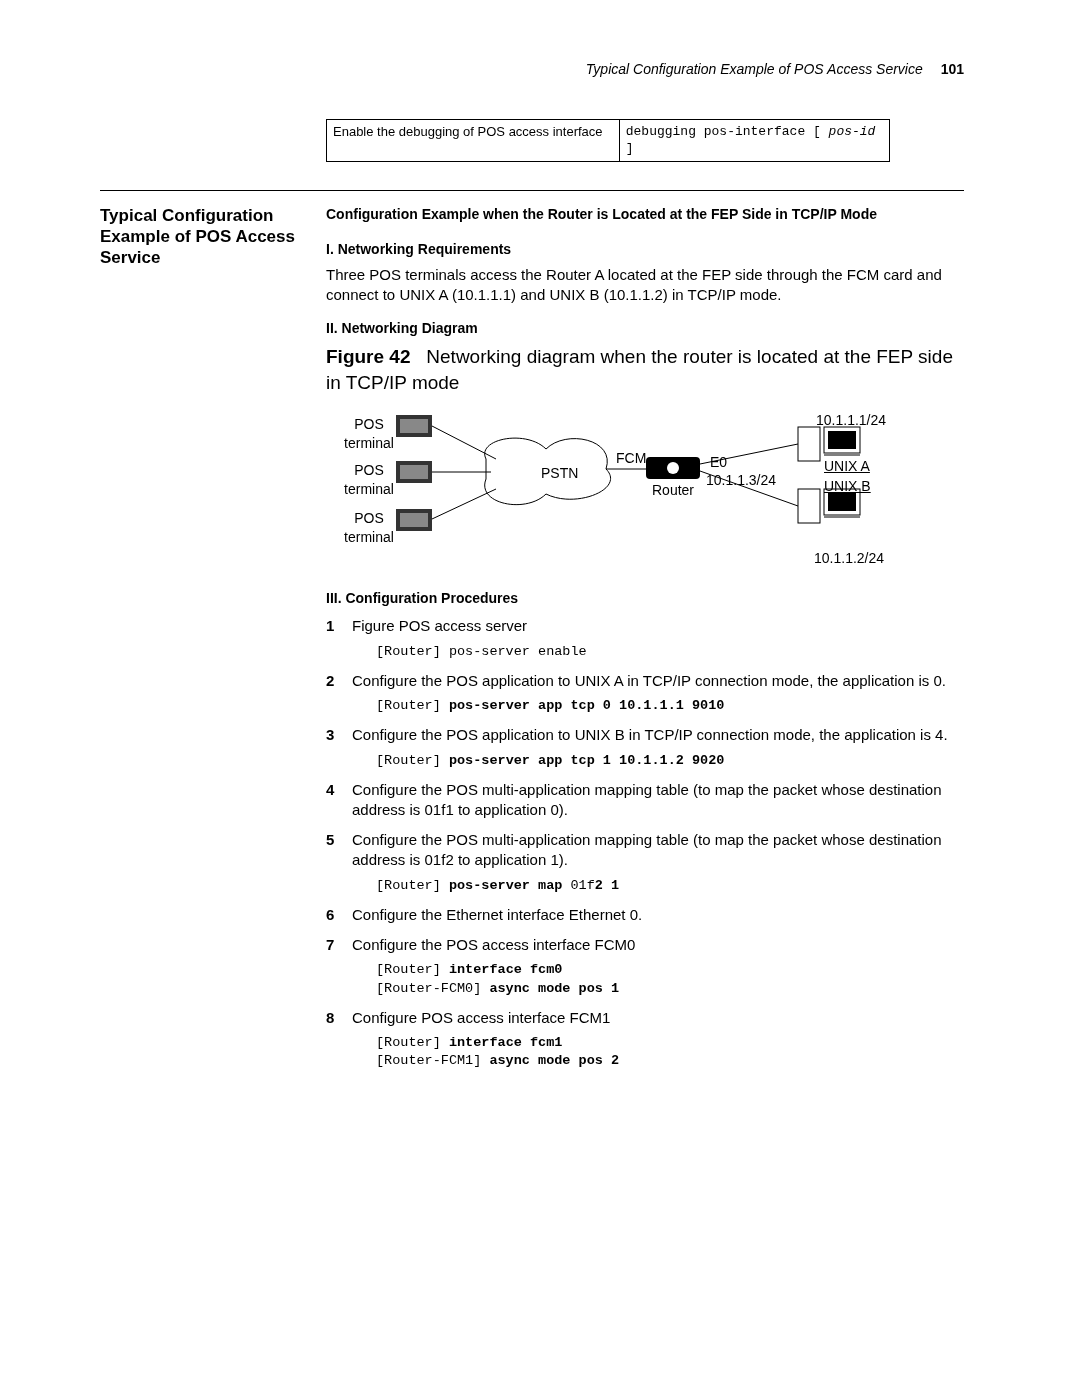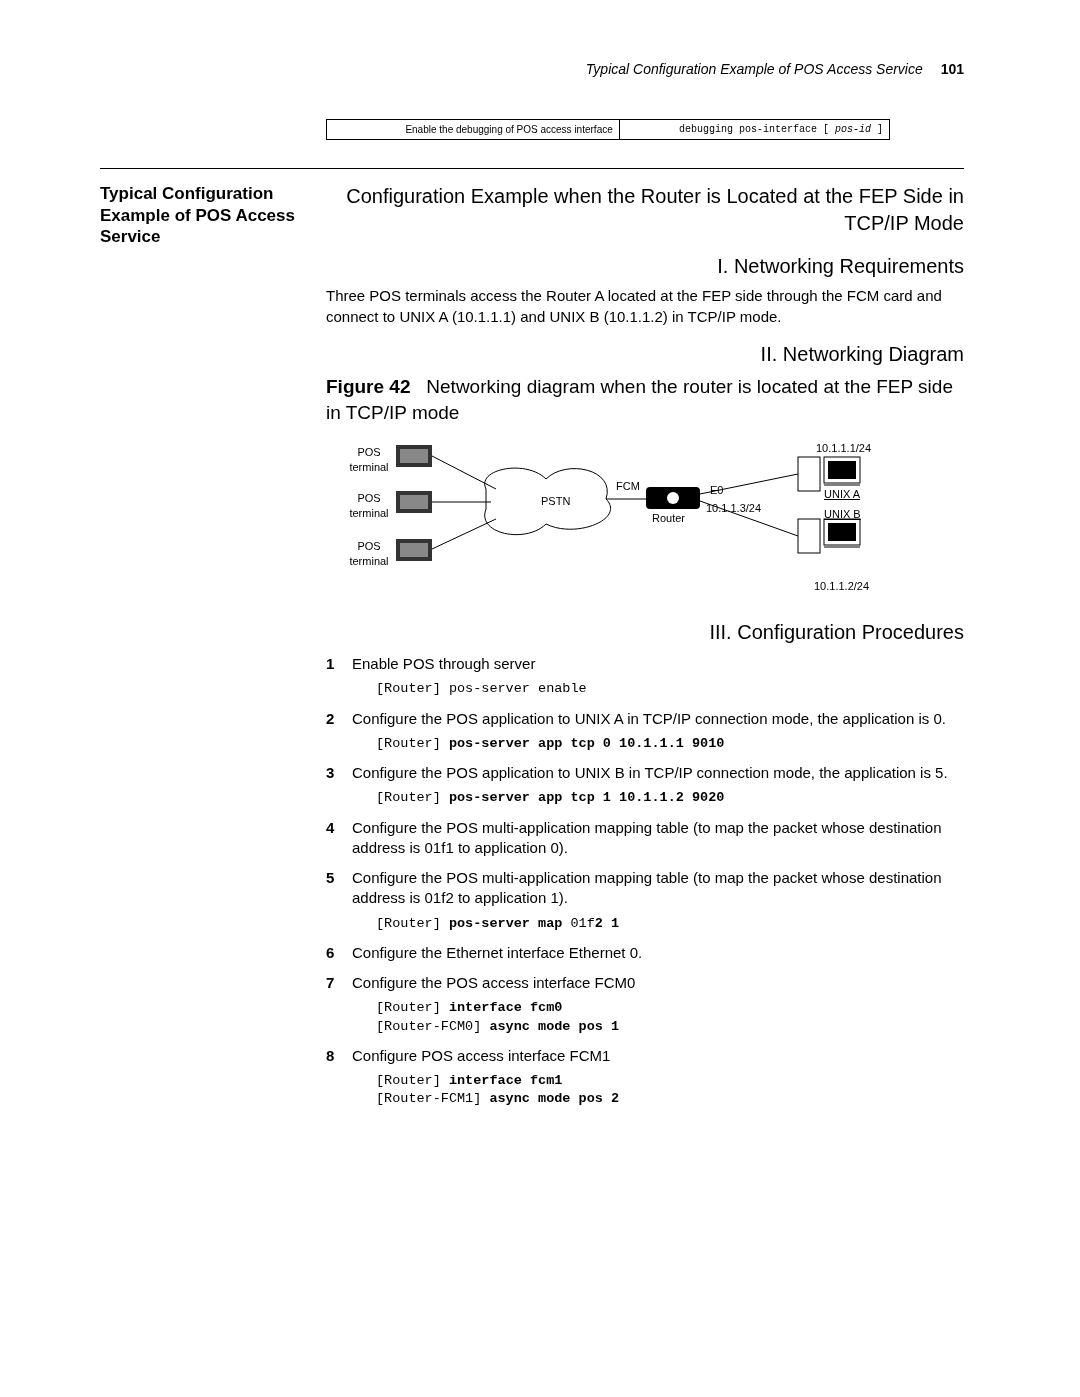--- a/index.html
+++ b/index.html
@@ -21,40 +21,39 @@
     text-align: right;
     font-style: italic;
     font-size: 14px;
     margin-bottom: 40px;
   }
   .running-head .pnum { font-style: normal; font-weight: bold; margin-left: 14px; }
   .table-block {
     margin-left: 226px;
     border: 1px solid #000;
     border-collapse: collapse;
-    font-size: 10px;
+    font-size: 13px;
     width: 564px;
-    text-align: right;
   }
   .table-block td { border: 1px solid #000; padding: 3px 6px; vertical-align: top; }
   .table-block .cmd { font-family: "Courier New", monospace; }
   .hr { border: none; border-top: 1px solid #000; margin: 28px 0 14px 0; }
   .two-col { display: flex; }
   .side-col { width: 210px; flex-shrink: 0; padding-right: 16px; }
   .side-head { font-weight: bold; font-size: 17px; line-height: 1.25; }
   .main-col { flex: 1; }
-  .main-col h4 { font-size: 20px; font-weight: normal; margin: 0 0 6px 0; text-align: right; }
+  .main-col h4 { font-size: 14px; font-weight: bold; margin: 0 0 6px 0; }
   .main-col p { margin: 4px 0 14px 0; }
   .figcap { font-size: 19px; margin: 6px 0 8px 0; }
   .figcap b { font-weight: bold; }
   .diagram-box {
     width: 560px;
     height: 170px;
     position: relative;
-    font-size: 11px;
+    font-size: 14px;
     margin-bottom: 10px;
   }
   .diagram-box svg { position: absolute; inset: 0; }
   .dnode { position: absolute; text-align: center; }
   .steps { list-style: none; padding: 0; margin: 8px 0 0 0; counter-reset: s; }
   .steps > li { position: relative; padding-left: 26px; margin-bottom: 10px; }
   .steps > li::before {
     counter-increment: s;
     content: counter(s);
     position: absolute;
@@ -159,29 +158,29 @@
         <div class="dnode" style="left:490px; top:2px;">10.1.1.1/24</div>
         <div class="dnode" style="left:498px; top:48px; text-decoration:underline;">UNIX A</div>
         <div class="dnode" style="left:498px; top:68px; text-decoration:underline;">UNIX B</div>
         <div class="dnode" style="left:488px; top:140px;">10.1.1.2/24</div>
       </div>
 
       <h4>III. Configuration Procedures</h4>
 
       <ol class="steps">
         <li>
-          <span>Enable POS through server</span>
+          <span>Figure POS access server</span>
           <pre class="cmd"><span class="prompt">[Router] pos-server enable</span></pre>
         </li>
         <li>
           <span>Configure the POS application to UNIX A in TCP/IP connection mode, the application is 0.</span>
           <pre class="cmd"><span class="prompt">[Router] </span><span class="b">pos-server app tcp 0 10.1.1.1 9010</span></pre>
         </li>
         <li>
-          <span>Configure the POS application to UNIX B in TCP/IP connection mode, the application is 5.</span>
+          <span>Configure the POS application to UNIX B in TCP/IP connection mode, the application is 4.</span>
           <pre class="cmd"><span class="prompt">[Router] </span><span class="b">pos-server app tcp 1 10.1.1.2 9020</span></pre>
         </li>
         <li>
           <span>Configure the POS multi-application mapping table (to map the packet whose destination address is 01f1 to application 0).</span>
         </li>
         <li>
           <span>Configure the POS multi-application mapping table (to map the packet whose destination address is 01f2 to application 1).</span>
           <pre class="cmd"><span class="prompt">[Router] </span><span class="b">pos-server map </span><span class="prompt">01f</span><span class="b">2 1</span></pre>
         </li>
         <li>

